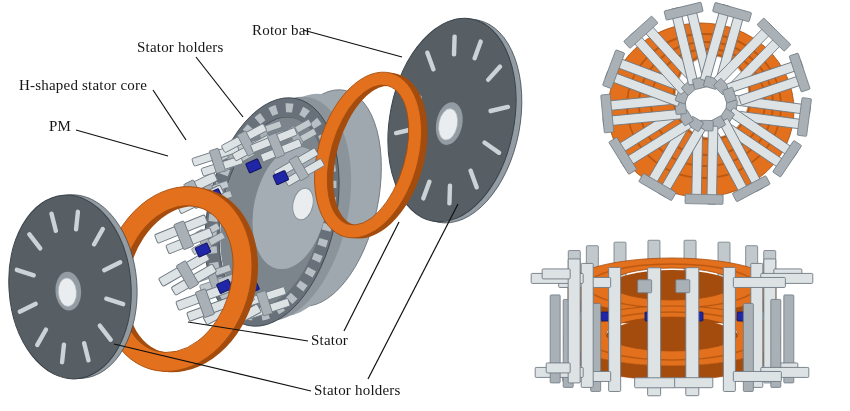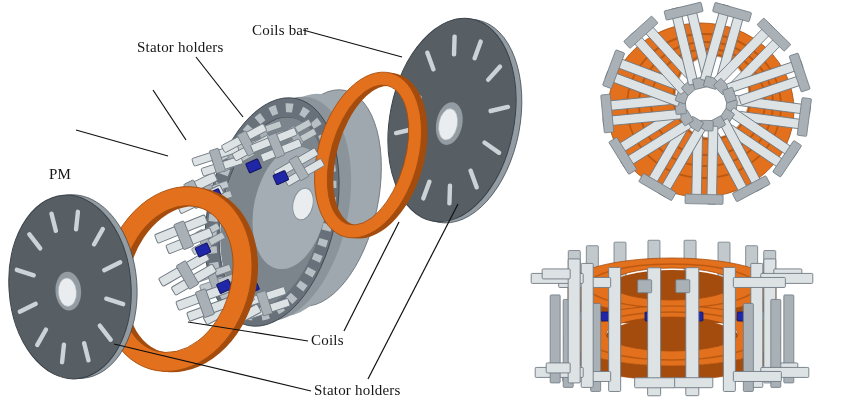--- a/index.html
+++ b/index.html
@@ -327,17 +327,18 @@
       <line x1="153" y1="90" x2="186" y2="140"></line>
       <line x1="76" y1="130" x2="168" y2="156"></line>
       <line x1="308" y1="341" x2="188" y2="322"></line>
       <line x1="344" y1="331" x2="399" y2="222"></line>
       <line x1="311" y1="391" x2="114" y2="344"></line>
       <line x1="368" y1="379" x2="458" y2="204"></line>
     </g>
   </svg>
 
   <div class="lbl" style="left:137px;top:39px;">Stator holders</div>
-  <div class="lbl" style="left:252px;top:22px;">Coils bar</div>
-  <div class="lbl" style="left:49px;top:118px;margin-top:48px;">PM</div>
-  <div class="lbl" style="left:311px;top:332px;">Coils</div>
+  <div class="lbl" style="left:252px;top:22px;">Rotor bar</div>
+  <div class="lbl" style="left:19px;top:77px;">H-shaped stator core</div>
+  <div class="lbl" style="left:49px;top:118px;">PM</div>
+  <div class="lbl" style="left:311px;top:332px;">Stator</div>
   <div class="lbl" style="left:314px;top:382px;">Stator holders</div>
 </div>
 
 </body></html>

